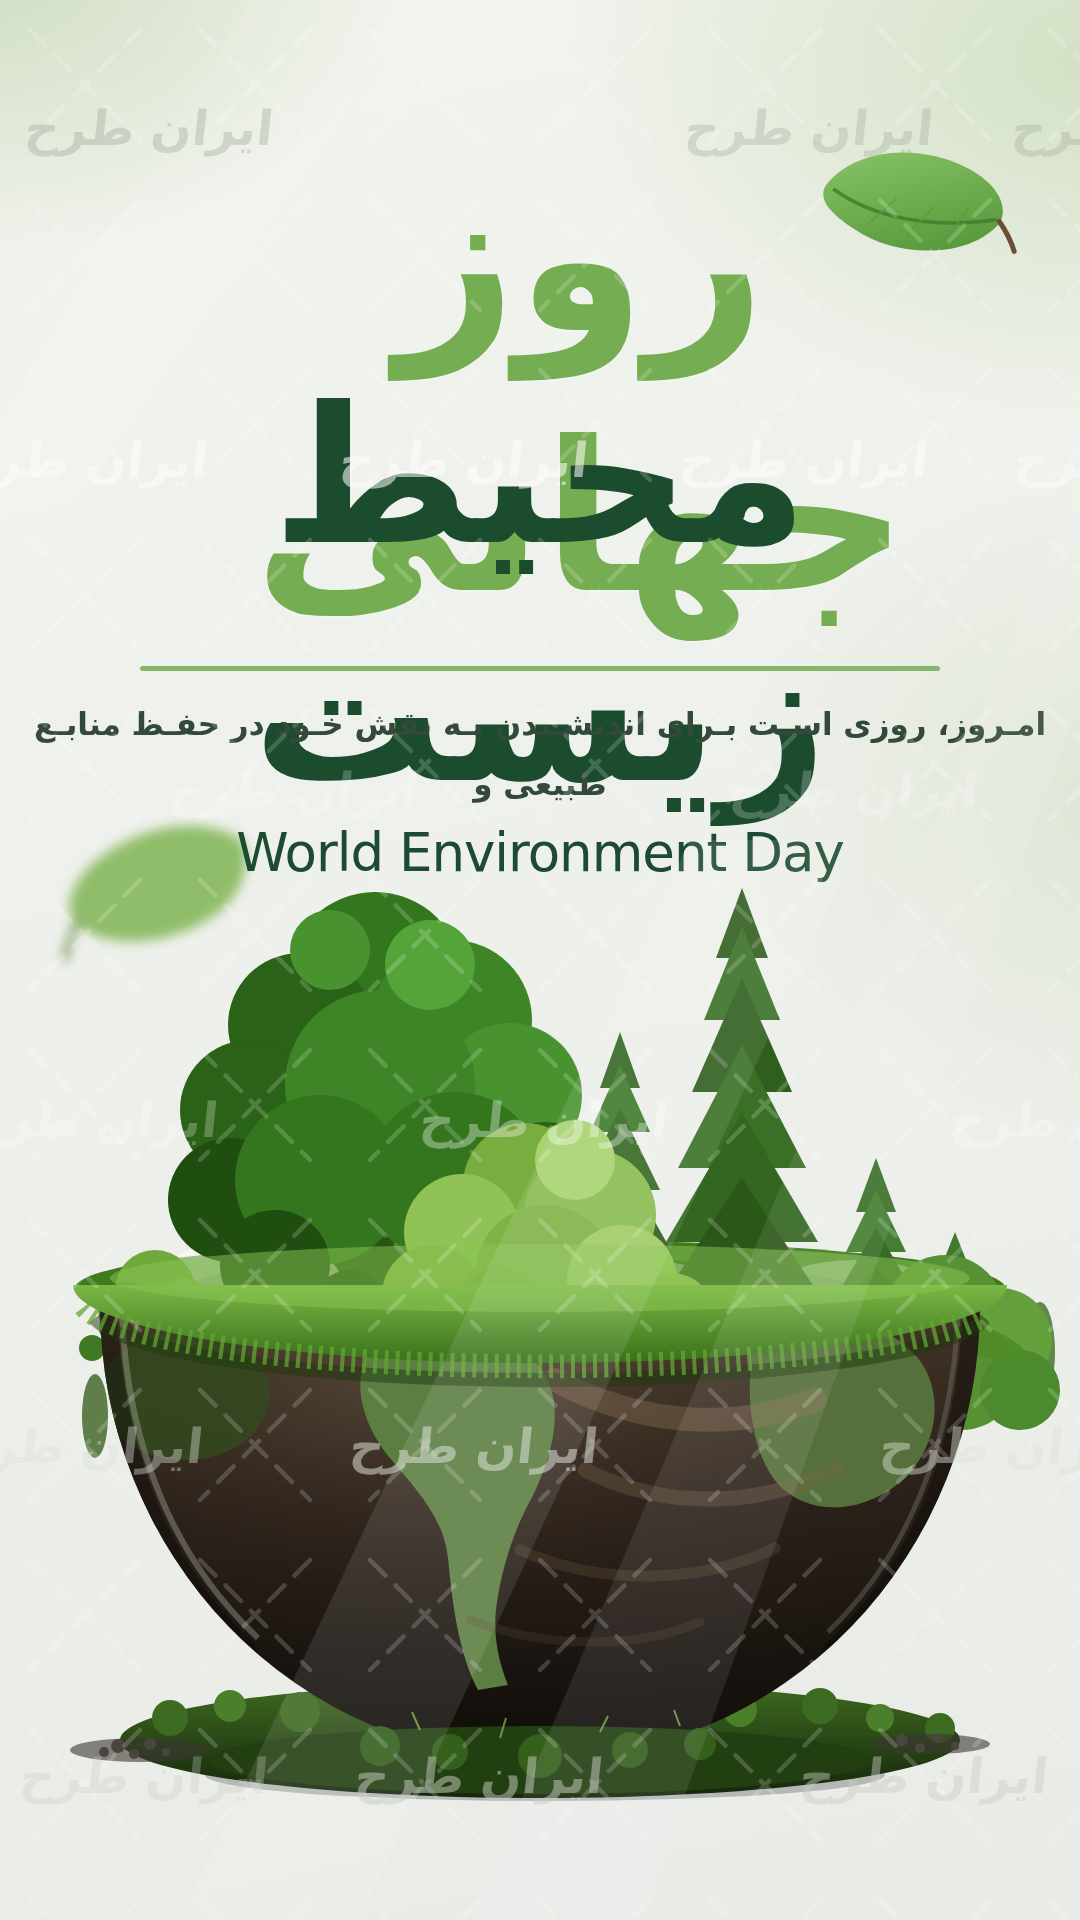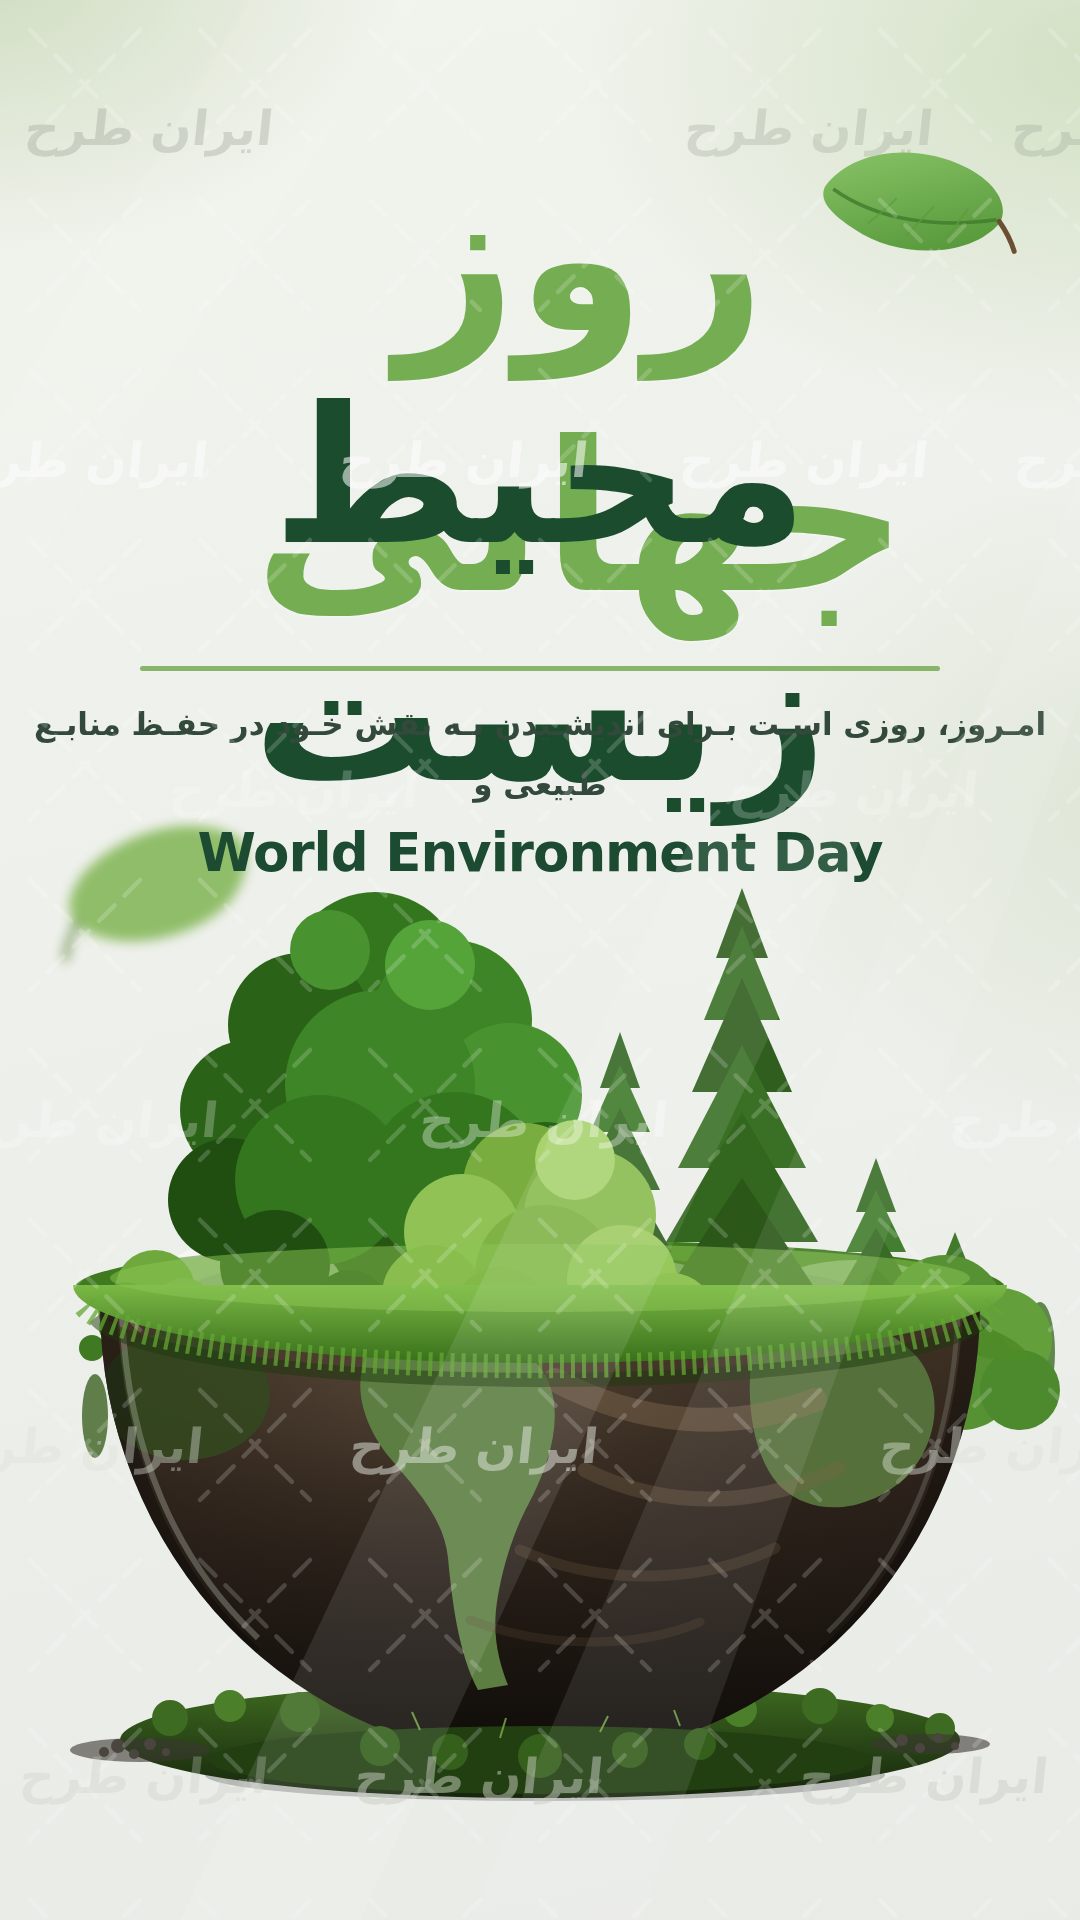--- a/index.html
+++ b/index.html
@@ -26,21 +26,21 @@
   .divider{
     position:absolute;top:666px;left:50%;transform:translateX(-50%);
     width:800px;height:5px;border-radius:3px;background:#87b56b;z-index:3;
   }
   .body-text{
     position:absolute;top:694px;width:100%;text-align:center;direction:rtl;
     font-size:31px;font-weight:bold;color:#32493b;line-height:1.95;z-index:3;
   }
   .title-en{
     position:absolute;top:822px;width:100%;text-align:center;
-    font-size:53px;font-weight:bold;color:#1d4b31;letter-spacing:-1px;z-index:3;
+    font-size:53px;font-weight:normal;color:#1d4b31;letter-spacing:-1px;z-index:3;
   }
   
   .leaf-tr{position:absolute;left:810px;top:140px;z-index:2;transform:rotate(10deg);}
   .leaf-bl{position:absolute;left:48px;top:816px;z-index:2;transform:rotate(-16deg);
            filter:blur(6px);opacity:.92;}
   
   .scene{position:absolute;left:0;top:860px;z-index:1;}
   
   .wm-overlay{position:absolute;left:0;top:0;z-index:5;pointer-events:none;}
   .wm{

